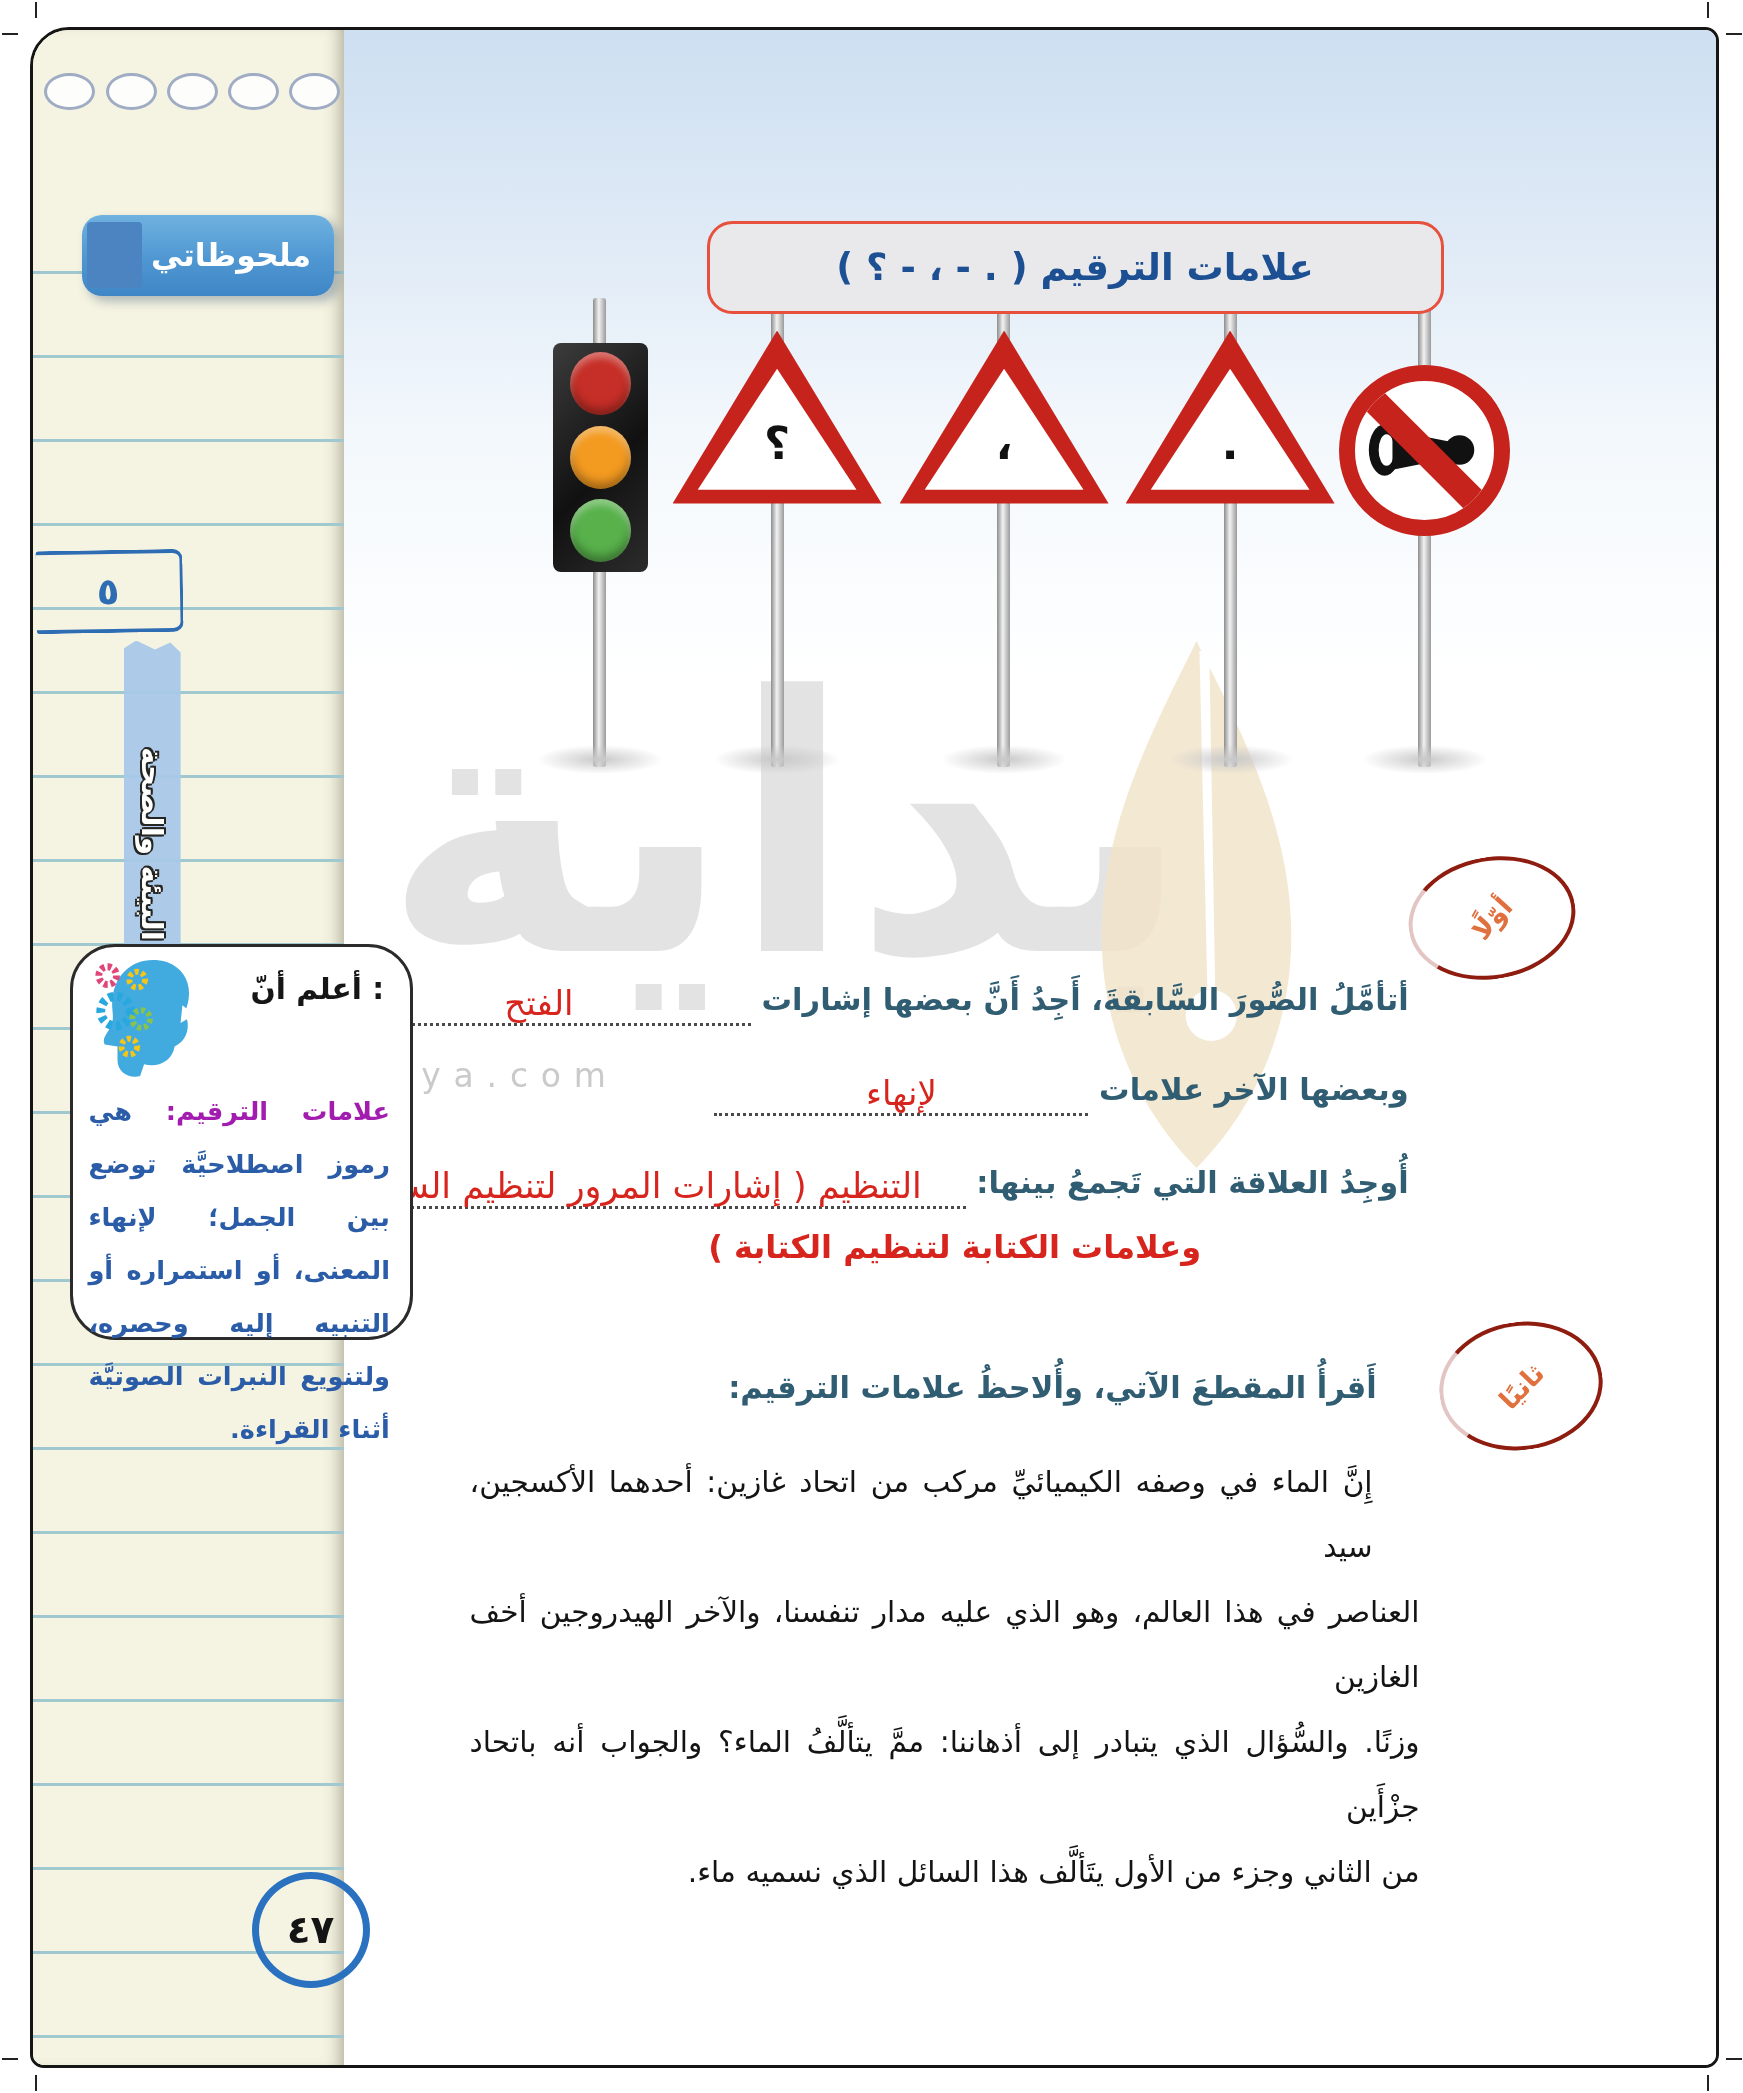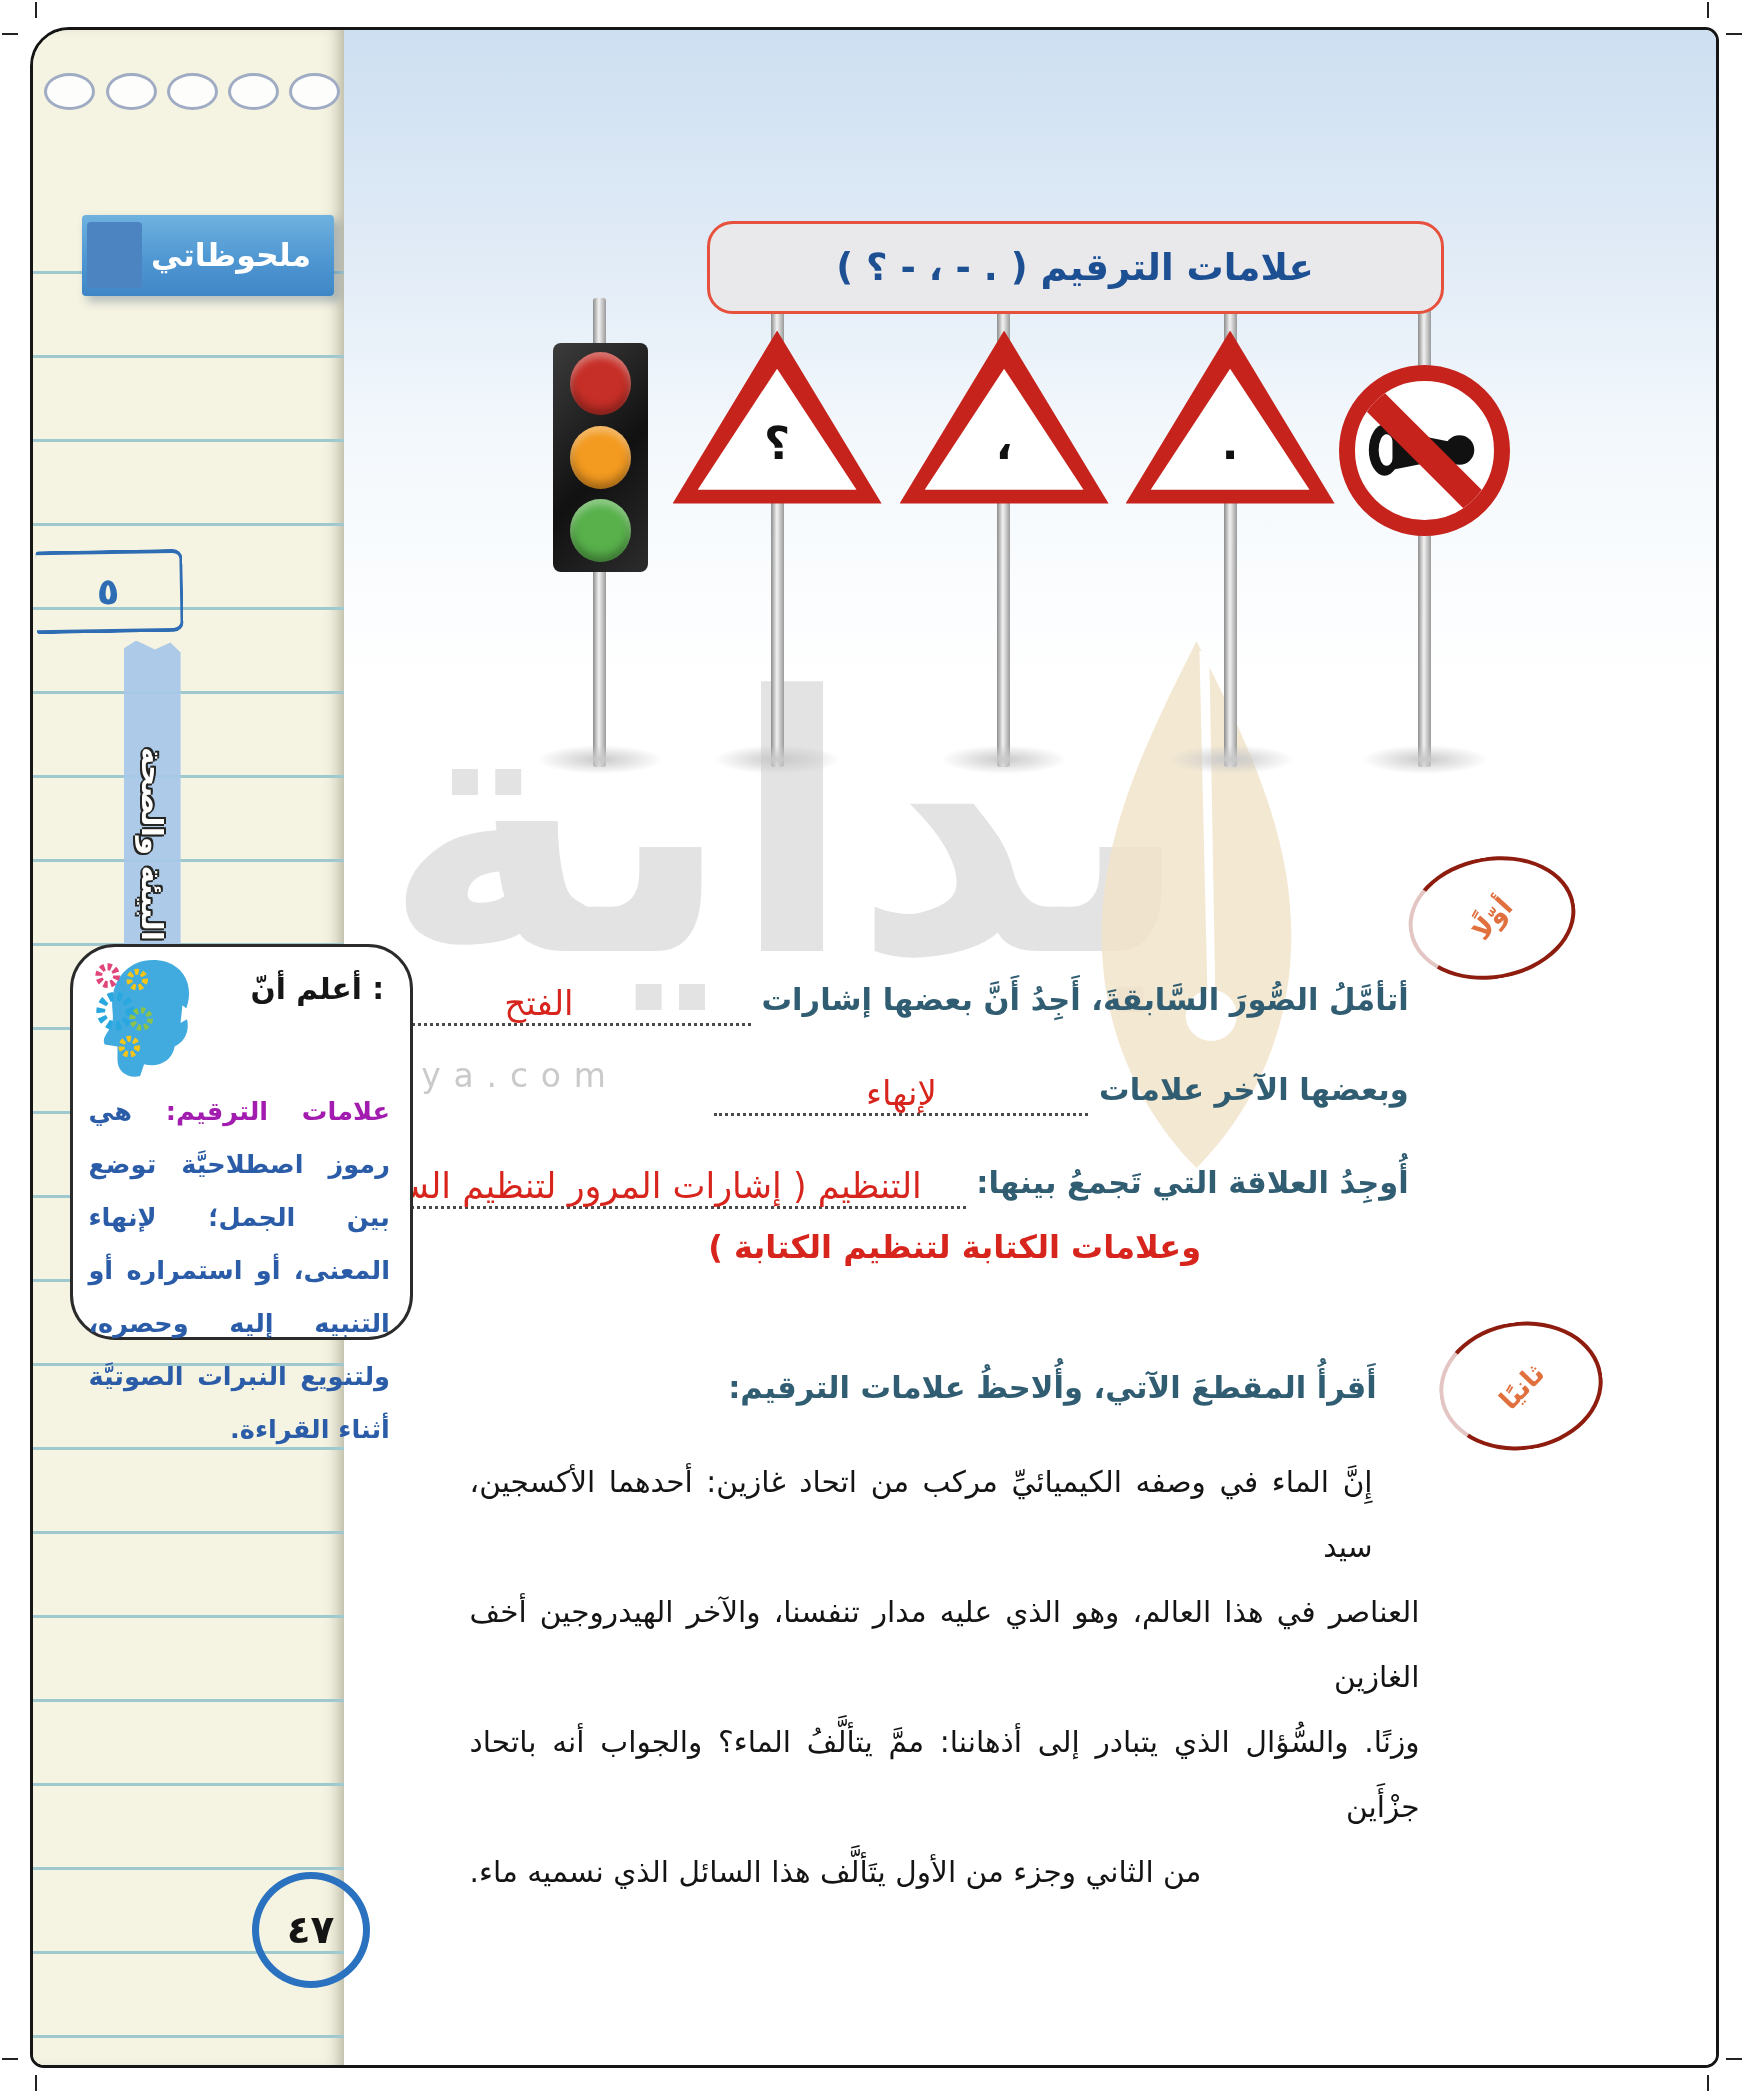--- a/index.html
+++ b/index.html
@@ -32,21 +32,21 @@
     background:repeating-linear-gradient(to bottom,transparent 0 81px,#9fc8cf 81px 84px);
   }
   .hole{
     position:absolute;top:43px;width:45px;height:31.5px;border-radius:50%;
     border:3px solid #9facc4;background:#fdfdfb;
   }
 
   .tab{
     position:absolute;left:49px;top:185px;width:252px;height:81px;
     background:linear-gradient(180deg,#6fb2e0,#4f97d2 55%,#3f86c6);
-    border-radius:4px;box-shadow:5.9px 5.9px 9.9px rgba(60,90,120,.35);
+    border-radius:20px;box-shadow:5.9px 5.9px 9.9px rgba(60,90,120,.35);
     display:flex;align-items:center;justify-content:center;
   }
   .tab .block{
     position:absolute;left:5.9px;top:7.9px;bottom:7.9px;width:55px;
     background:#4b84c0;border-radius:3.9px;
   }
   .tab .lbl{color:#ffffff;font-size:31.5px;font-weight:bold;margin-left:47px;}
 
   .unitbox{
     position:absolute;left:3.9px;top:520px;width:144px;height:75px;
@@ -177,21 +177,21 @@
   .redline{position:absolute;direction:rtl;color:#d7251d;font-size:32px;font-weight:bold;z-index:3;white-space:nowrap;}
 
   
   .para{
     position:absolute;left:126px;right:296px;top:1420px;direction:rtl;z-index:3;
     color:#141414;font-size:29.6px;line-height:65px;
   }
   .p-line{text-align:justify;}
   .p-line.full{text-align-last:justify;}
   .p-line.first{padding-right:47px;}
-  .p-line.last{text-align:left;}
+  .p-line.last{text-align:right;}
 </style>
 </head>
 <body>
 
 <div class="crop v" style="left:35px;top:2px;"></div>
 <div class="crop h" style="left:2px;top:33px;"></div>
 <div class="crop v" style="right:35px;top:2px;"></div>
 <div class="crop h" style="right:2px;top:33px;"></div>
 <div class="crop v" style="left:35px;bottom:2px;"></div>
 <div class="crop h" style="left:2px;bottom:33px;"></div>

